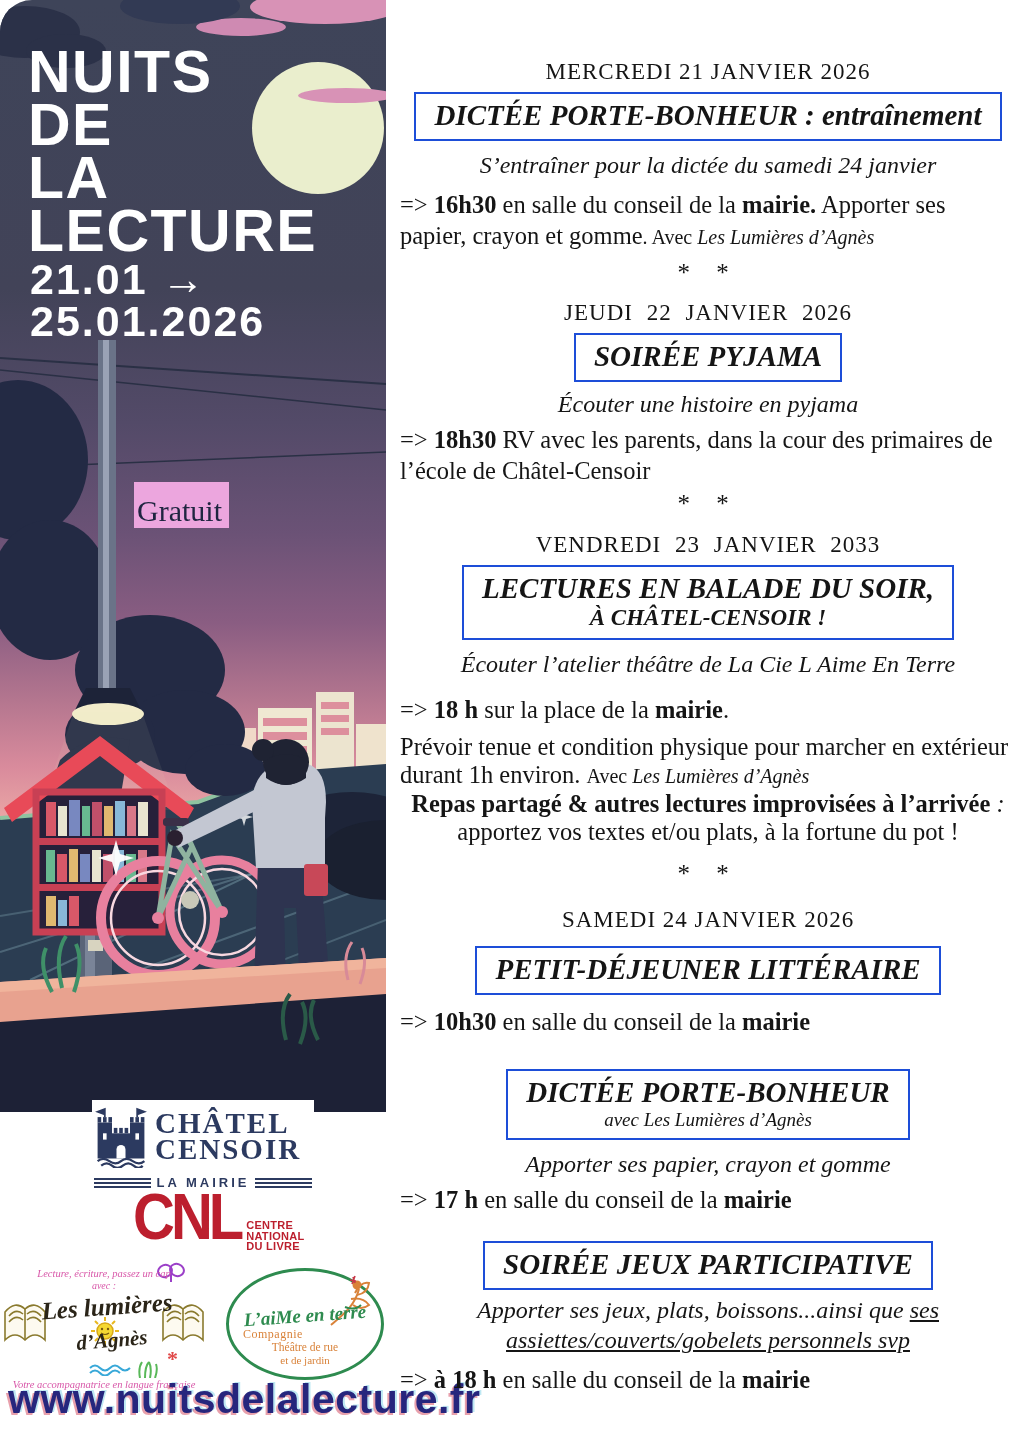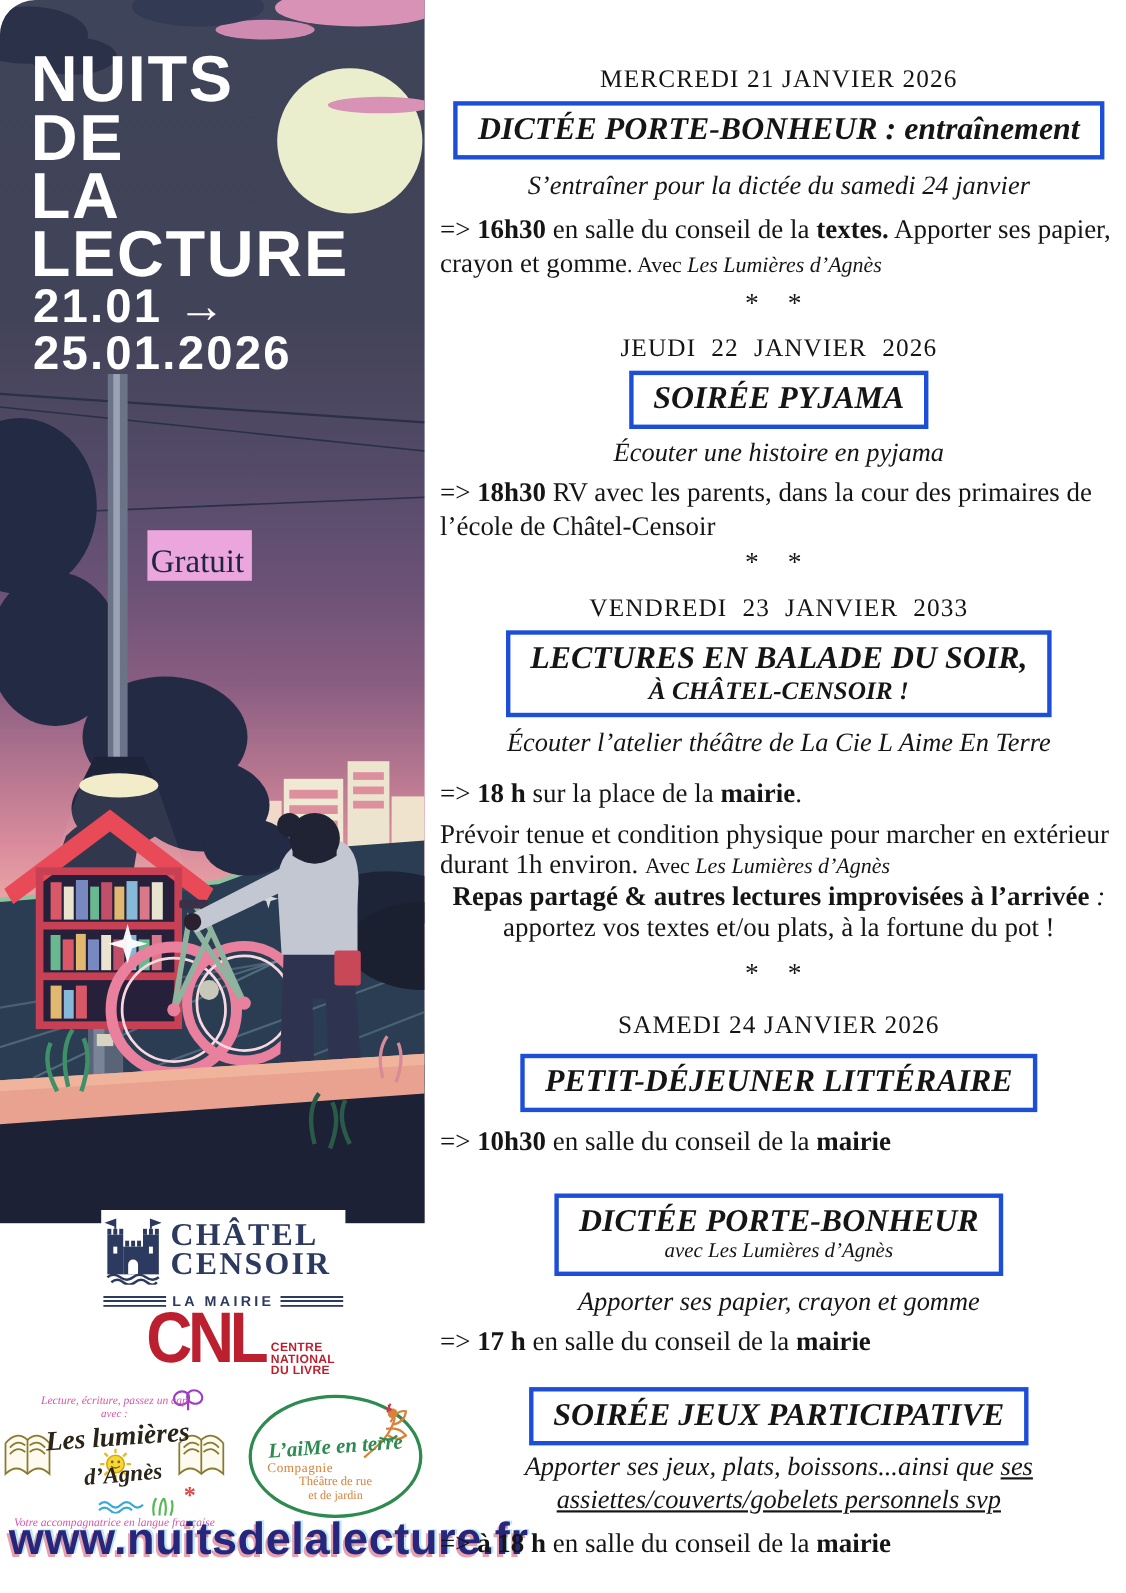--- a/index.html
+++ b/index.html
@@ -70,21 +70,21 @@
   .website{position:absolute;left:8px;top:1376px;font-family:"Liberation Sans",sans-serif;
      font-weight:bold;font-size:41px;letter-spacing:.5px;color:#26267d;white-space:nowrap;
      text-shadow:-2px 2px 0 rgba(205,45,70,.45),2px -1px 0 rgba(70,190,220,.35);}
 
   
   .schedule{position:absolute;left:400px;top:0;width:616px;color:#151515;}
   .sec{text-align:center;}
   .date{margin:0;font-weight:normal;font-size:23px;line-height:28px;letter-spacing:1px;}
   .wide{word-spacing:7px;}
   .boxwrap{line-height:0;}
-  .box{display:inline-block;border:4px solid #1d4ed8;padding:5px 18px 7px;
+  .box{display:inline-block;border:2px solid #1d4ed8;padding:5px 18px 7px;
        font-weight:bold;font-style:italic;font-size:29px;line-height:33px;text-align:center;}
   .box .line2{display:block;font-size:23px;line-height:26px;}
   .box .line2.small{font-size:19px;line-height:22px;font-weight:normal;}
   .sub{margin:0;font-style:italic;font-size:24px;line-height:30px;}
   .p{margin:0;text-align:left;font-size:24.5px;line-height:31px;}
   .p.tight{line-height:28px;}
   .p.center{text-align:center;}
   .stars{font-size:25px;line-height:26px;letter-spacing:10px;}
   .b{font-weight:bold;}
   .i{font-style:italic;}
@@ -355,21 +355,21 @@
   </div>
 
   <div class="website">www.nuitsdelalecture.fr</div>
 
   <main class="schedule">
 
     <section class="sec">
       <h2 class="date mt58">MERCREDI 21 JANVIER 2026</h2>
       <div class="boxwrap mt6"><div class="box"><span>DICTÉE PORTE-BONHEUR  : entraînement</span></div></div>
       <p class="sub mt9">S’entraîner pour la dictée du samedi 24 janvier</p>
-      <p class="p mt9"><span>=&gt;  </span><span class="b">16h30</span><span> en salle du conseil de la </span><span class="b">textes.</span><span> Apporter ses papier, crayon et gomme</span><span class="sm">. </span><span class="sm">Avec </span><span class="i sm">Les Lumières d’Agnès</span></p>
+      <p class="p mt9"><span>=&gt;  </span><span class="b">16h30</span><span> en salle du conseil de la </span><span class="b">mairie.</span><span> Apporter ses papier, crayon et gomme</span><span class="sm">. </span><span class="sm">Avec </span><span class="i sm">Les Lumières d’Agnès</span></p>
       <div class="stars mt7">* *</div>
     </section>
 
     <section class="sec">
       <h2 class="date wide mt13">JEUDI 22 JANVIER 2026</h2>
       <div class="boxwrap mt6"><div class="box"><span>SOIRÉE PYJAMA</span></div></div>
       <p class="sub mt7">Écouter une histoire en pyjama</p>
       <p class="p mt5"><span>=&gt;  </span><span class="b">18h30</span><span> RV avec les parents, dans la cour des primaires de l’école de Châtel-Censoir</span></p>
       <div class="stars mt5">* *</div>
     </section>

